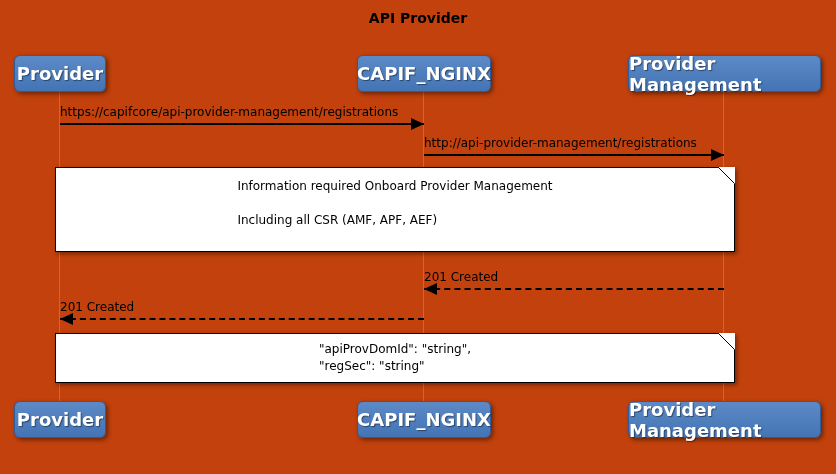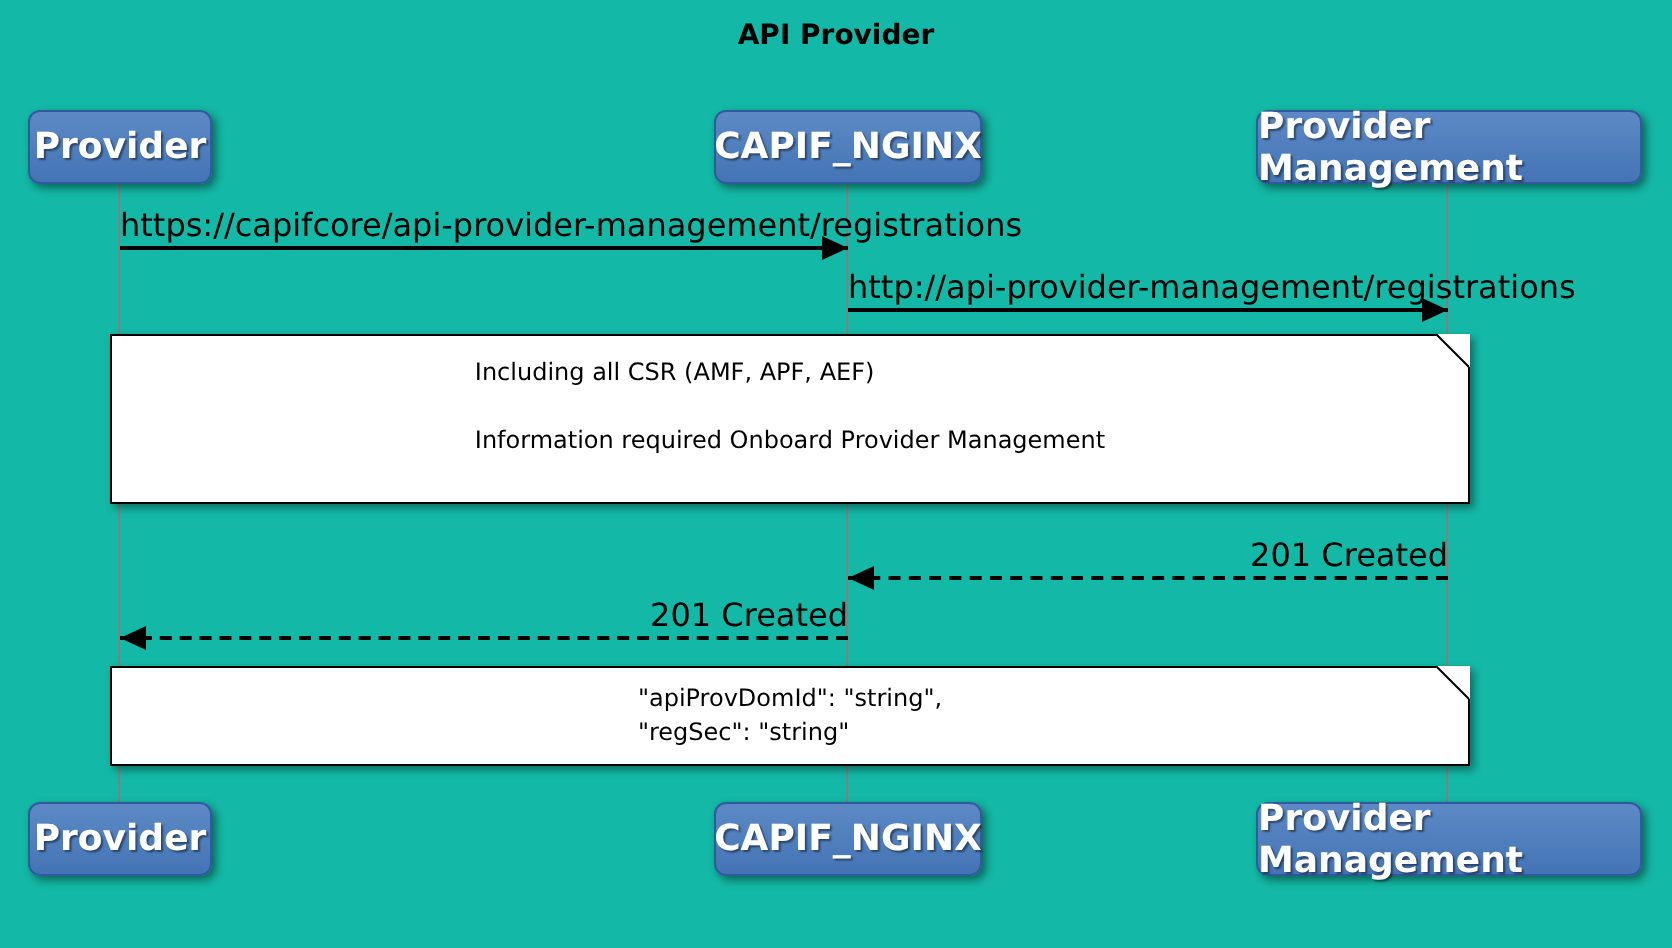--- a/index.html
+++ b/index.html
@@ -1,17 +1,17 @@
 <!DOCTYPE html>
 <html><head>
 <meta charset="utf-8">
 <style>
   html,body { margin:0; padding:0; background:#ffffff; }
   .canvas {
-    position:relative; width:836px; height:474px; background:#14b8a6;
+    position:relative; width:836px; height:474px; background:#c2410c;
     font-family:"DejaVu Sans","Liberation Sans",sans-serif; color:#000;
     overflow:hidden;
   }
   .diagram-title {
     position:absolute; left:0; top:10px; width:100%;
     text-align:center; font-size:14px; font-weight:bold; color:#000;
   }
   
   .lifeline { position:absolute; width:1px; top:92px; height:310px; background:#808080; }
   
@@ -19,21 +19,21 @@
     position:absolute; height:37px; box-sizing:border-box;
     background:linear-gradient(#5d8ac6,#4474b5);
     border:1px solid #2f5a9b; border-radius:6px;
     box-shadow:2px 2px 4px rgba(0,0,0,0.45);
     color:#ffffff; font-size:18px; font-weight:bold;
     display:flex; align-items:center; justify-content:center;
     text-shadow:1px 1px 1px rgba(0,0,0,0.45);
   }
   
   .message { position:absolute; }
-  .msg-label { text-align:right; font-size:16px; color:#000; height:17px; line-height:17px; white-space:nowrap; }
+  .msg-label { text-align:left; font-size:12px; color:#000; height:17px; line-height:17px; white-space:nowrap; }
   .msg-line { position:relative; height:0; margin-top:2px; }
   .msg-line.solid  { border-top:2px solid #000; }
   .msg-line.dashed { border-top:2px dashed #000; }
   .arrowhead { position:absolute; width:0; height:0; }
   .arrowhead.to-right {
     right:0; top:-7px;
     border-left:13px solid #000;
     border-top:6px solid transparent; border-bottom:6px solid transparent;
   }
   .arrowhead.to-left {
@@ -94,22 +94,22 @@
     </div>
   </div>
 
   <div class="note note-spaced" style="left:55px; top:167px; width:680px; height:85px;">
     <svg class="dogear" width="17" height="17" viewBox="0 0 17 17">
       <rect x="0" y="0" width="17" height="17" fill="#ffffff"></rect>
       <path d="M0,0 L16.5,16.5" stroke="#000000" stroke-width="1" fill="none"></path>
       <path d="M16.5,16.5 L16.5,17" stroke="#000000" stroke-width="1" fill="none"></path>
     </svg>
     <div class="note-text">
+      <p class="note-line">Information required Onboard Provider Management</p>
       <p class="note-line">Including all CSR (AMF, APF, AEF)</p>
-      <p class="note-line">Information required Onboard Provider Management</p>
     </div>
   </div>
 
   <div class="message" style="left:424px; top:269px; width:300px;">
     <div class="msg-label">201 Created</div>
     <div class="msg-line dashed">
       <span class="arrowhead to-left"></span>
     </div>
   </div>
 

